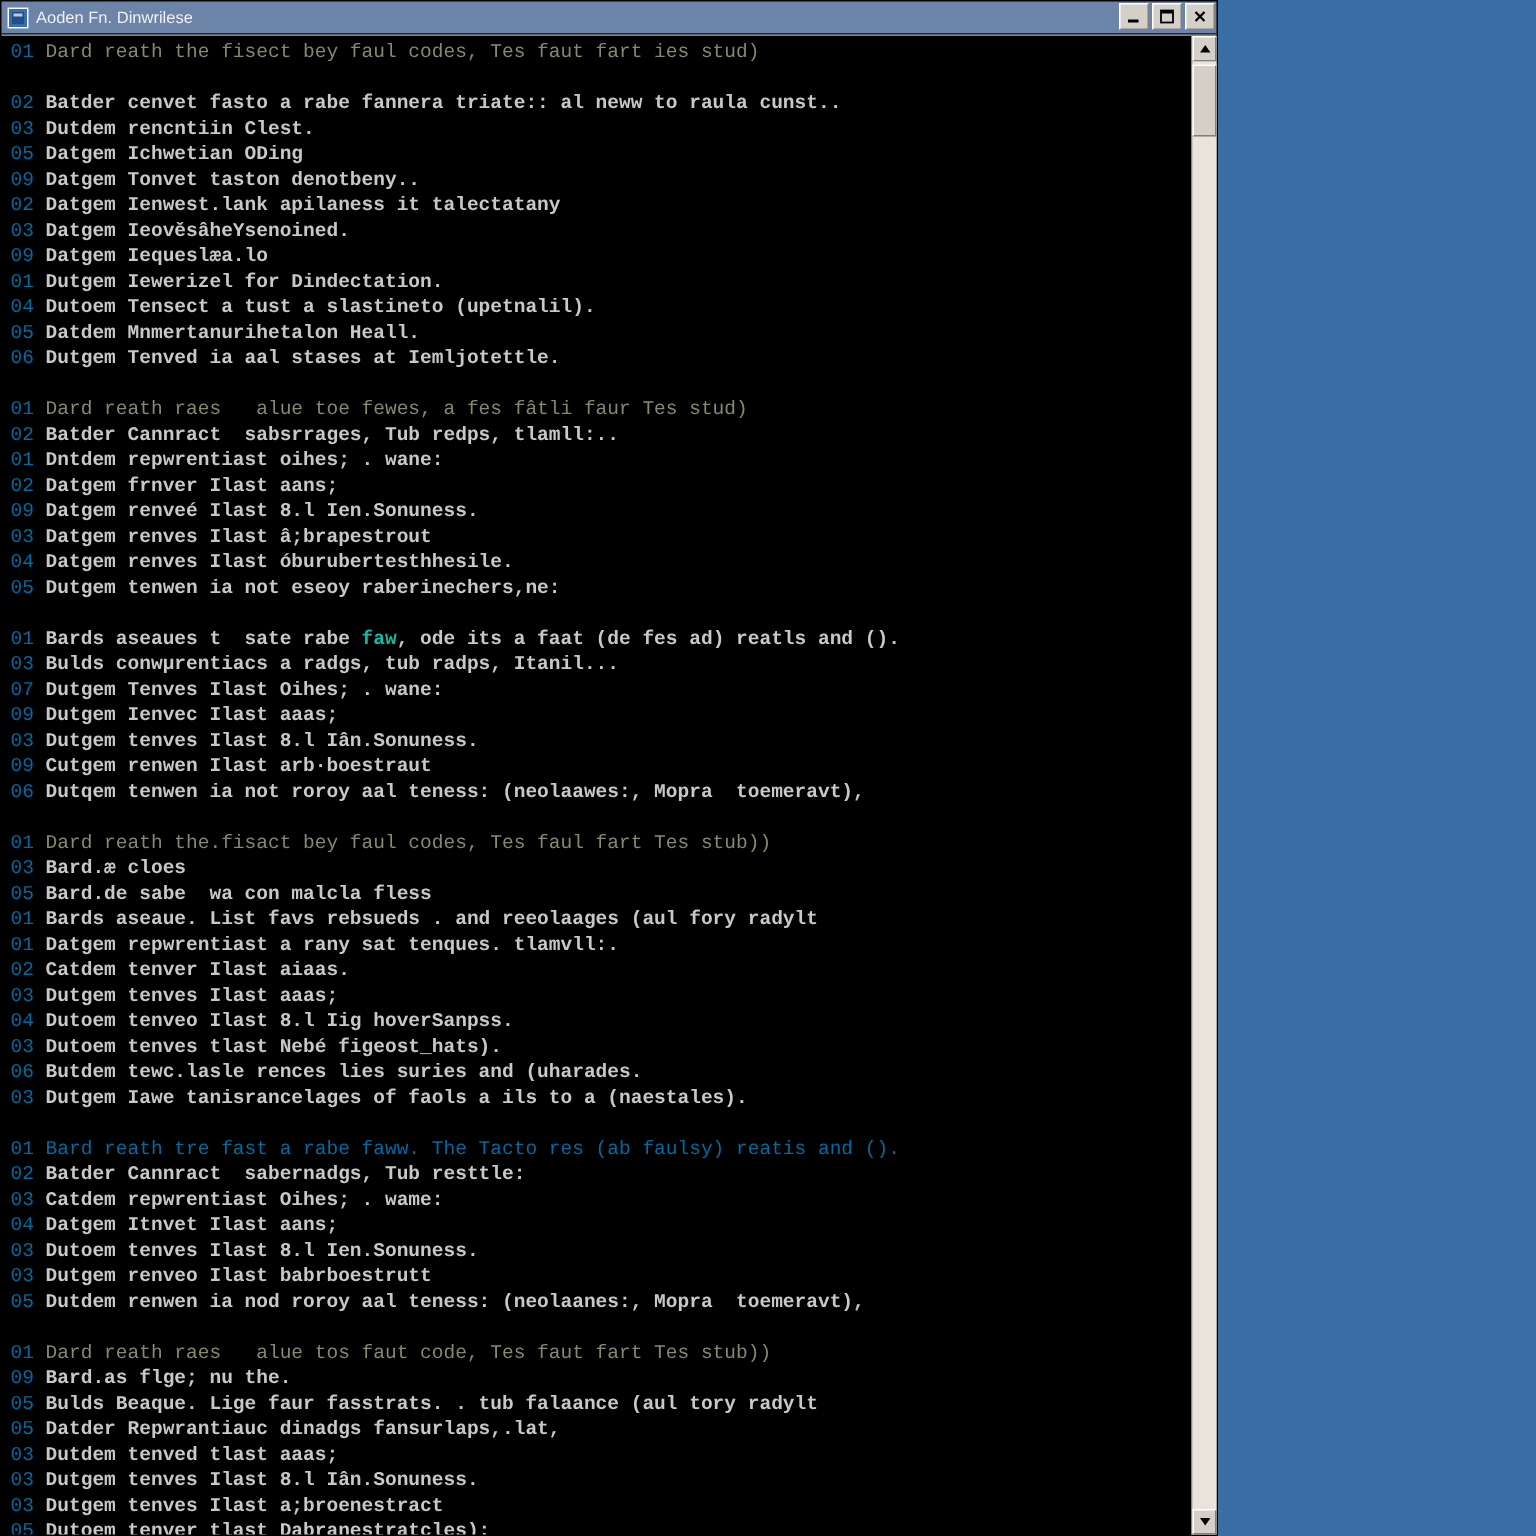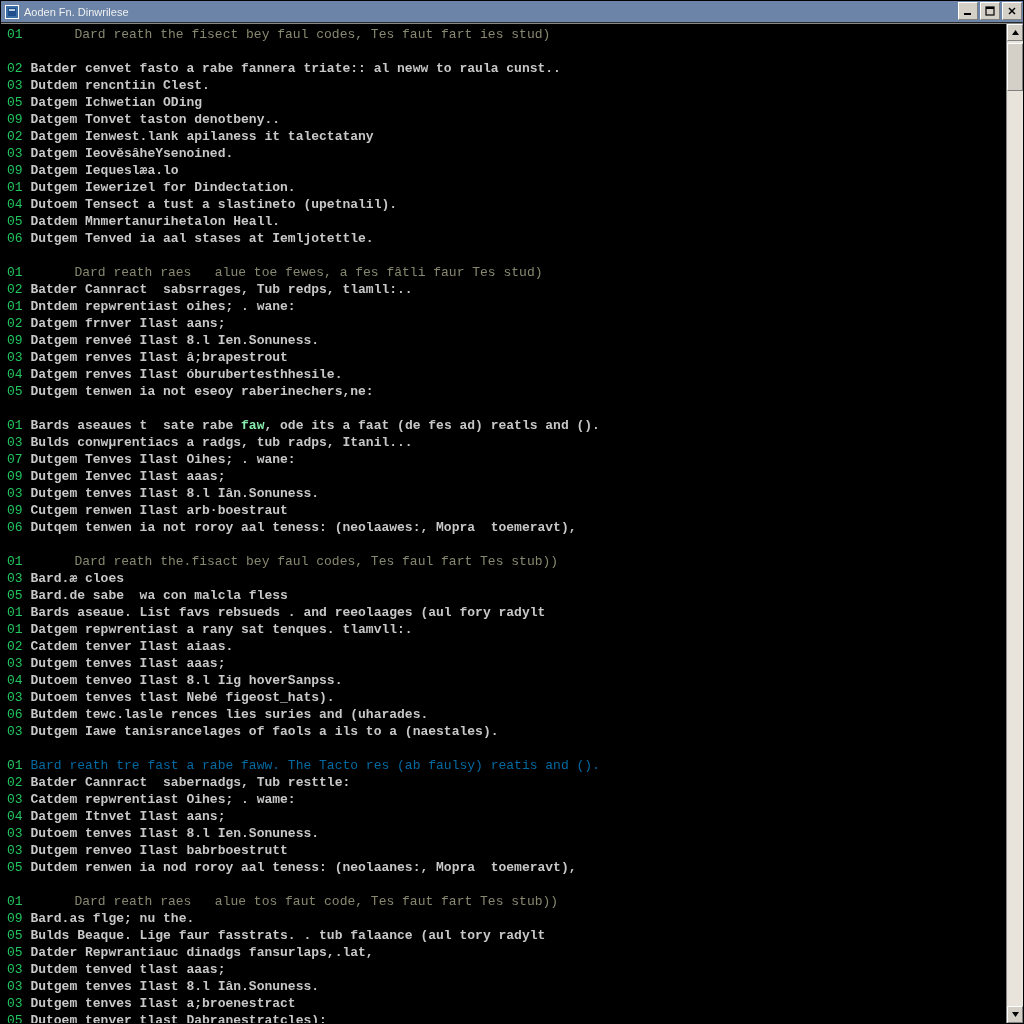--- a/index.html
+++ b/index.html
@@ -1,18 +1,18 @@
 <!DOCTYPE html>
 <html><head>
 <meta charset="utf-8">
 <style>
   * { box-sizing: border-box; margin: 0; padding: 0; }
   html, body { width: 1024px; height: 1024px; overflow: hidden; font-family: Tahoma, "MS Sans Serif", sans-serif; background: #3b6ea5; }
   .window {
-    width: 1024px; height: 1024px;
+    width: 812px; height: 1024px;
     background: #000;
     display: flex; flex-direction: column;
     border: 1px solid #000;
   }
   .titlebar {
     height: 22px;
     background: linear-gradient(to bottom, #3a6ea5 0%, #6699cc 50%, #3a6ea5 100%);
     background: #6b84a8;
     display: flex; align-items: center;
     padding-left: 4px;
@@ -53,24 +53,24 @@
     background: #000;
     color: #c0c0c0;
     font-family: "Courier New", monospace;
     font-size: 13px;
     line-height: 17px;
     padding: 2px 4px 4px 6px;
     white-space: pre;
     overflow: hidden;
   }
   .terminal .line { display: block; }
-  .terminal .num { color: #22c55e; }
+  .terminal .num { color: #0369a1; }
   .terminal .dim { color: #0369a1; }
-  .terminal .hdr { color: #888870; margin-left: 44px; }
-  .terminal .hlt { color: #86efac; margin-top: 20px; }
+  .terminal .hdr { color: #888870; }
+  .terminal .hlt { color: #14b8a6; margin-top: 20px; }
   .terminal .norm { color: #c8c8c8; font-weight: bold; }
   .scrollbar {
     width: 17px;
     background: #d4d0c8;
     display: flex; flex-direction: column;
     border-left: 1px solid #888;
   }
   .sb-btn {
     height: 17px;
     background: #d4d0c8;

